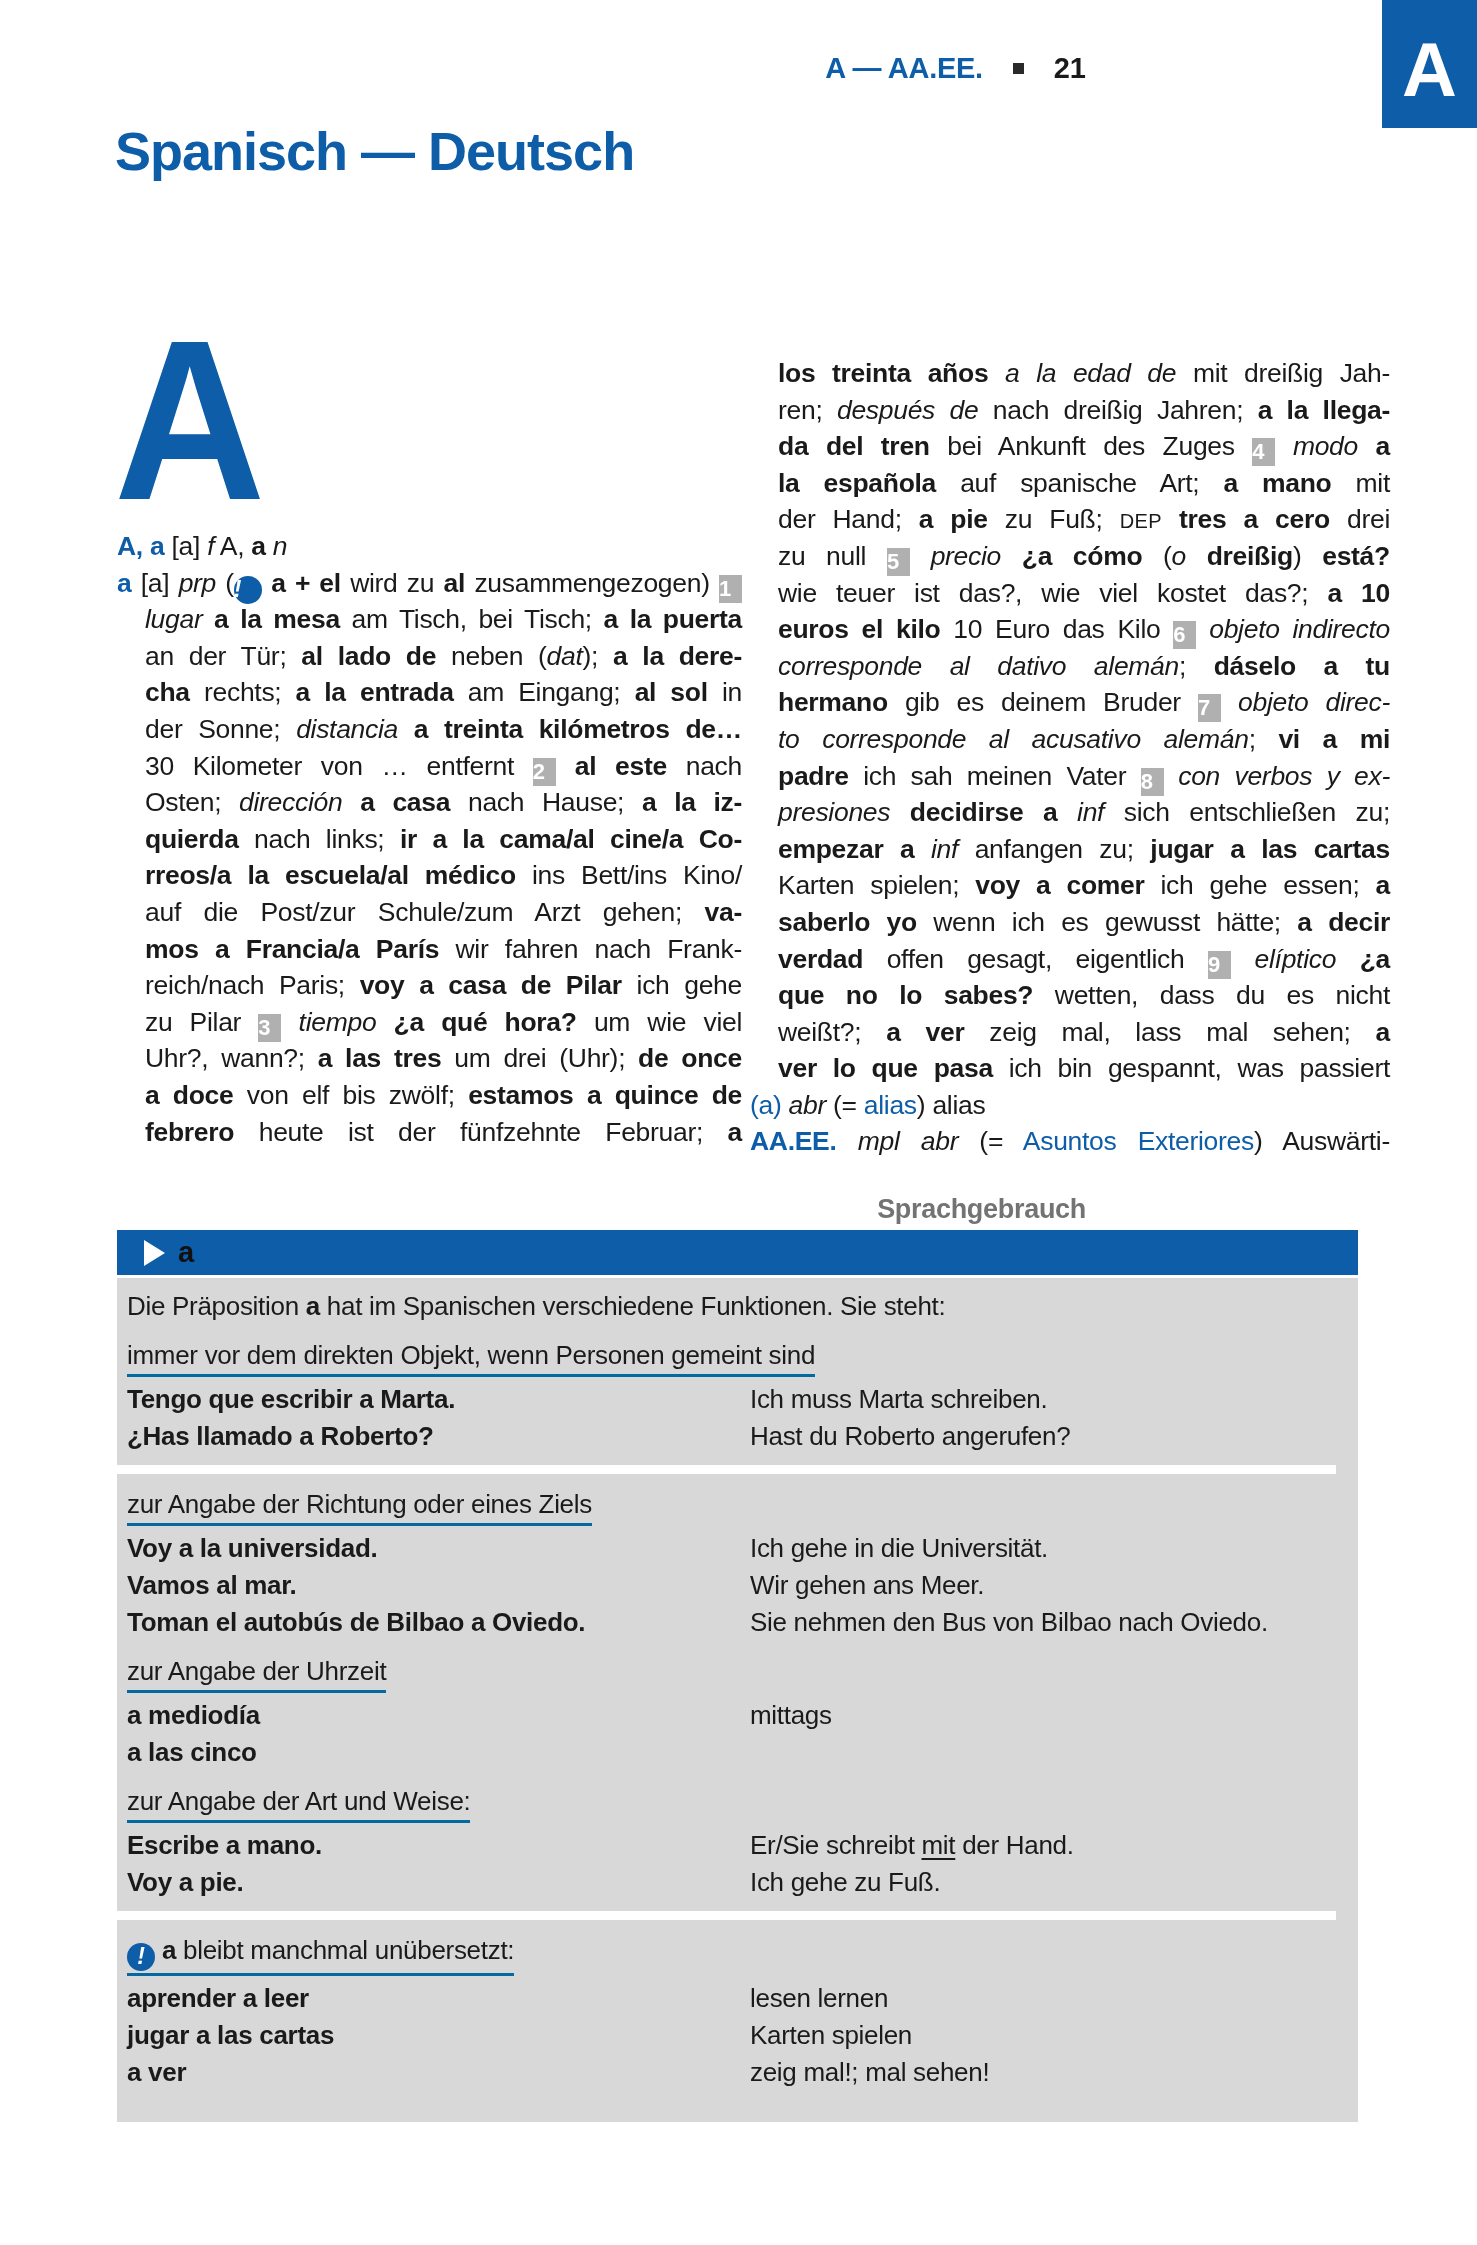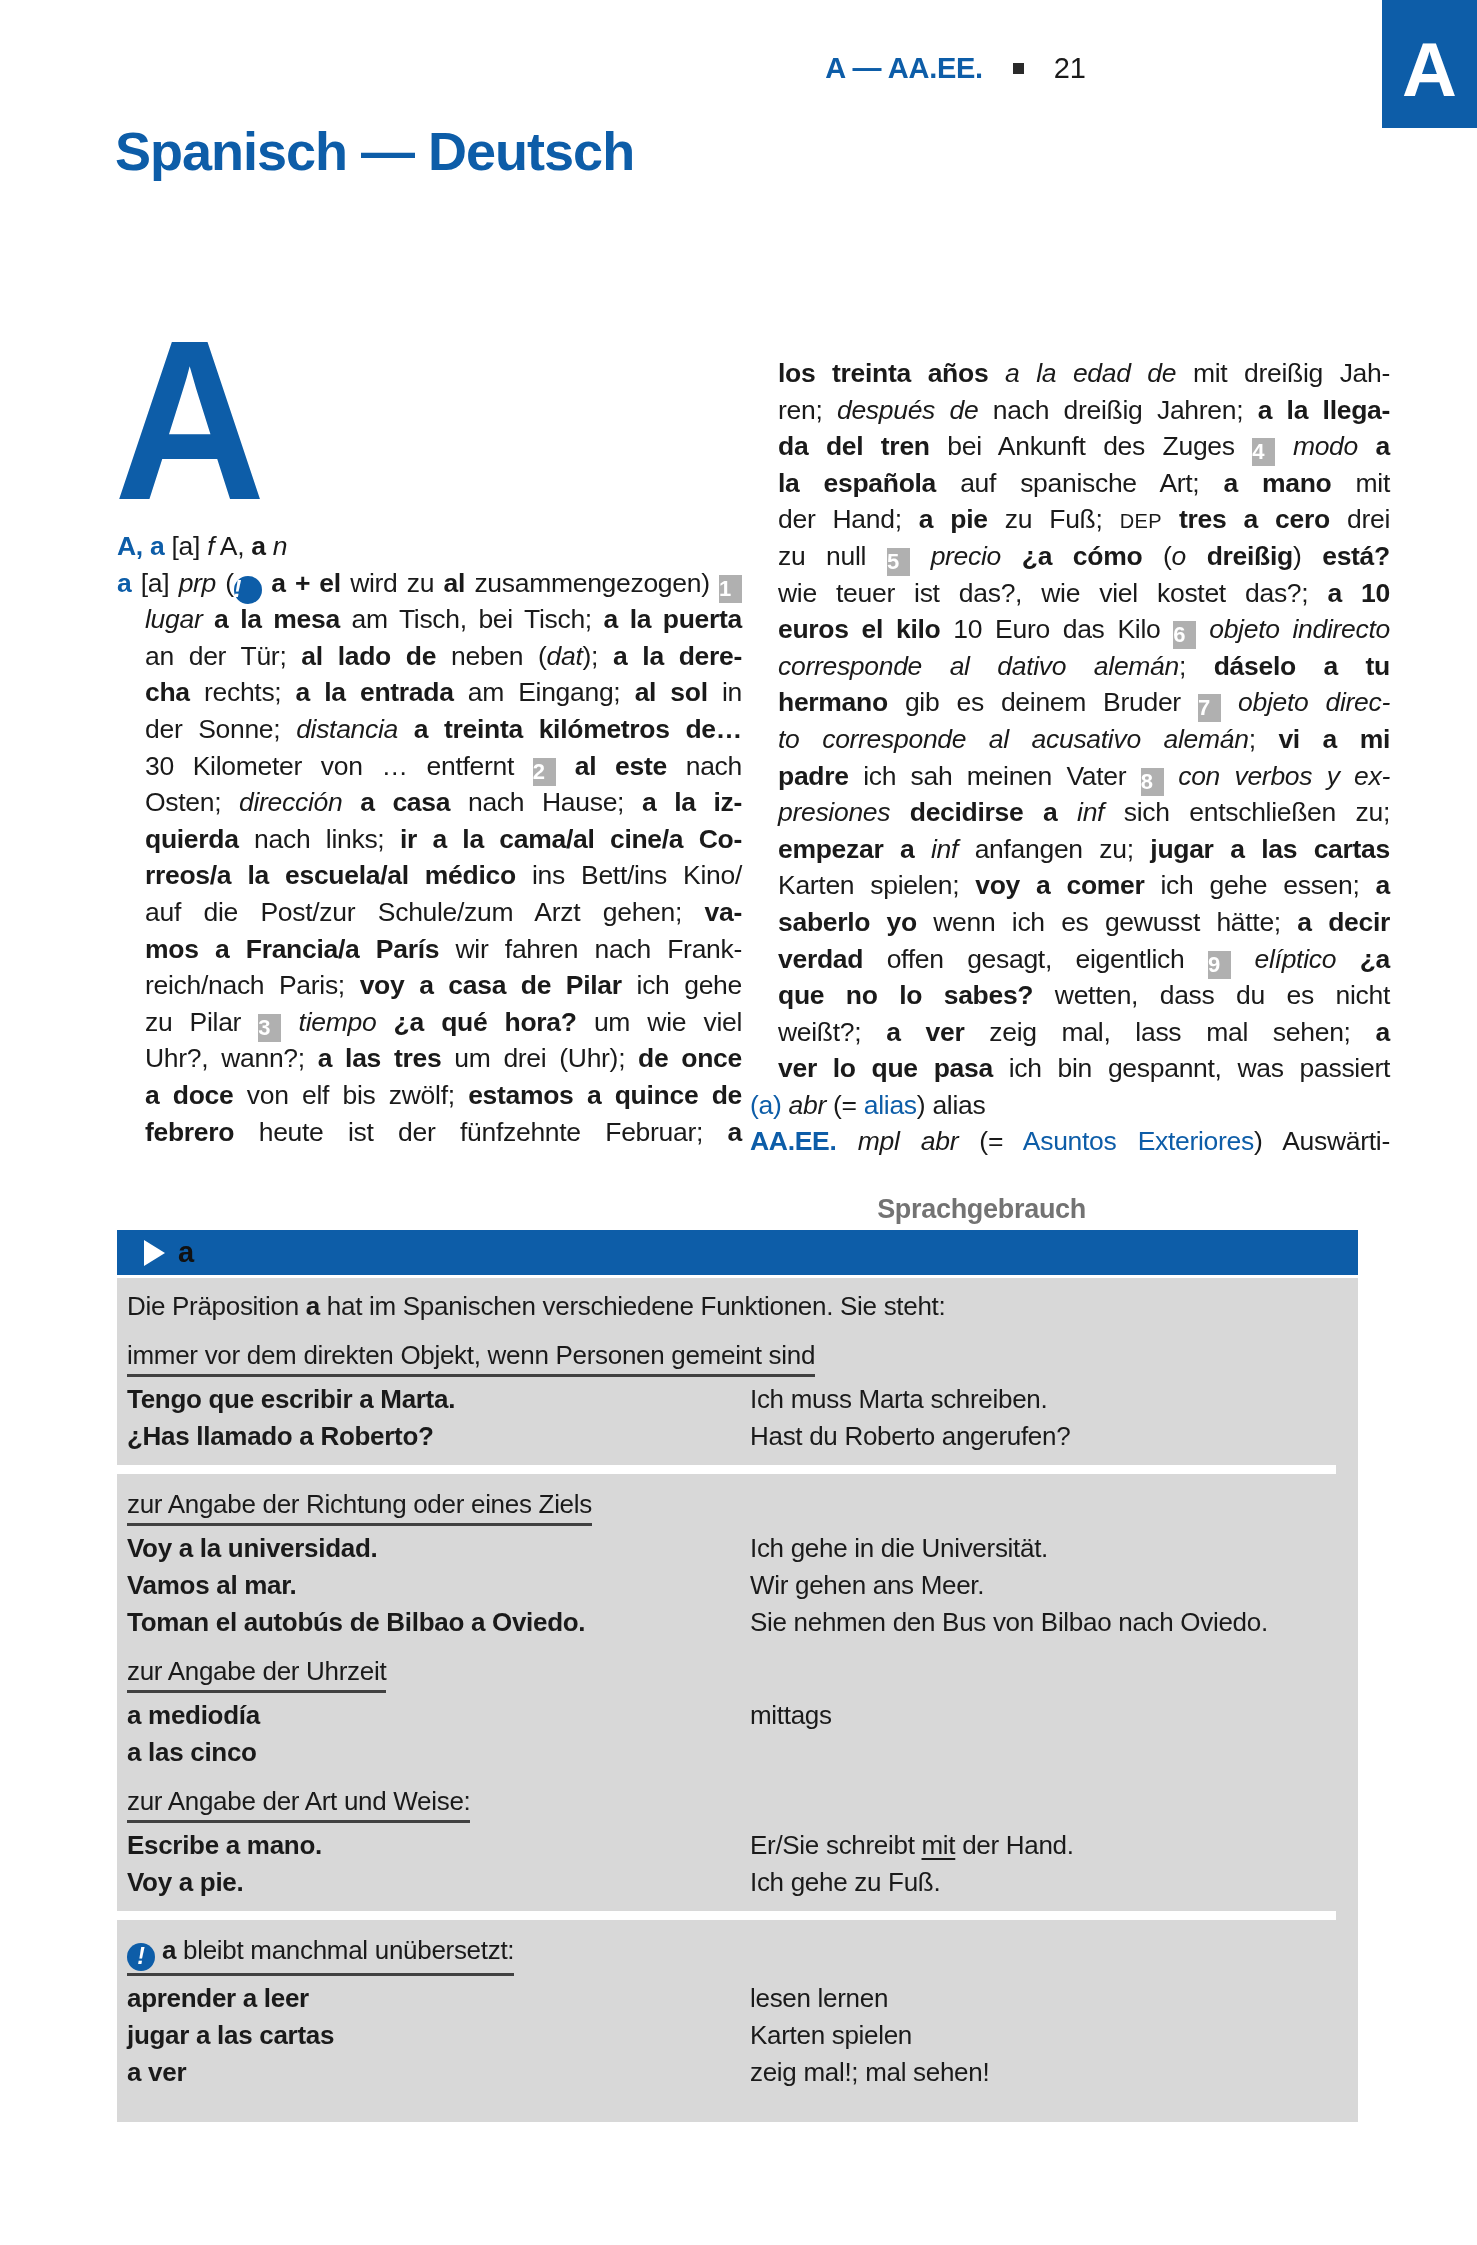--- a/index.html
+++ b/index.html
@@ -5,21 +5,21 @@
   * { margin:0; padding:0; box-sizing:border-box; }
   html,body { width:1477px; height:2245px; background:#ffffff;
     font-family:"Liberation Sans", sans-serif; color:#1a1a1a; overflow:hidden; }
   #page { position:relative; width:1205px; height:2245px; background:#fff; }
 
   
   #header-line { position:absolute; top:52px; right:119px; display:flex;
     align-items:center; gap:30px; }
   .hdr-range { color:#0d5da8; font-weight:bold; font-size:29px; letter-spacing:-0.3px; }
   .hdr-bullet { width:11px; height:11px; background:#2a2a2a; display:inline-block; }
-  .hdr-page { font-weight:normal; font-size:29px; color:#1a1a1a; }
+  .hdr-page { font-weight:bold; font-size:29px; color:#1a1a1a; }
   #section-tab { position:absolute; left:1382px; top:0; width:95px; height:128px;
     background:#0d5da8; color:#fff; display:flex; align-items:center;
     justify-content:center; font-weight:bold; font-size:76px; padding-top:10px; }
 
   
   #page-title { position:absolute; left:115px; top:120px; color:#0d5da8;
     font-weight:bold; font-size:54px; letter-spacing:-1px; }
   #drop-cap { position:absolute; left:114px; top:306px; color:#0d5da8;
     font-weight:bold; font-size:228px; line-height:1; display:inline-block;
     transform:scaleX(0.92); transform-origin:0 0; }
@@ -54,21 +54,21 @@
     background:#0d5da8; display:flex; align-items:center; }
   .bar-tri { width:0; height:0; border-left:21px solid #ffffff;
     border-top:13px solid transparent; border-bottom:13px solid transparent;
     margin-left:27px; }
   .bar-letter { color:#111; font-weight:bold; font-size:29px; margin-left:13px; }
 
   #usage-box { position:absolute; left:117px; top:1278px; width:1241px; height:844px;
     background:#d8d8d8; padding:8px 10px; font-size:26px; letter-spacing:-0.3px; }
   .intro { line-height:37px; margin:2px 0 8px; }
   .sec-h { margin:14px 0 4px; line-height:33px; }
-  .sec-h > span.hwrap { display:inline-block; border-bottom:3px solid #404040;
+  .sec-h > span.hwrap { display:inline-block; border-bottom:3px solid #0369a1;
     padding-bottom:2px; }
   .ex-row { display:flex; line-height:37px; }
   .ex-es { width:612px; flex:0 0 612px; }
   .ex-de { flex:1;margin-left:11px; }
   .divider { height:9px; background:#ffffff; margin:10px 12px 10px -12px; }
 </style>
 </head>
 <body>
 
 <div id="page">

